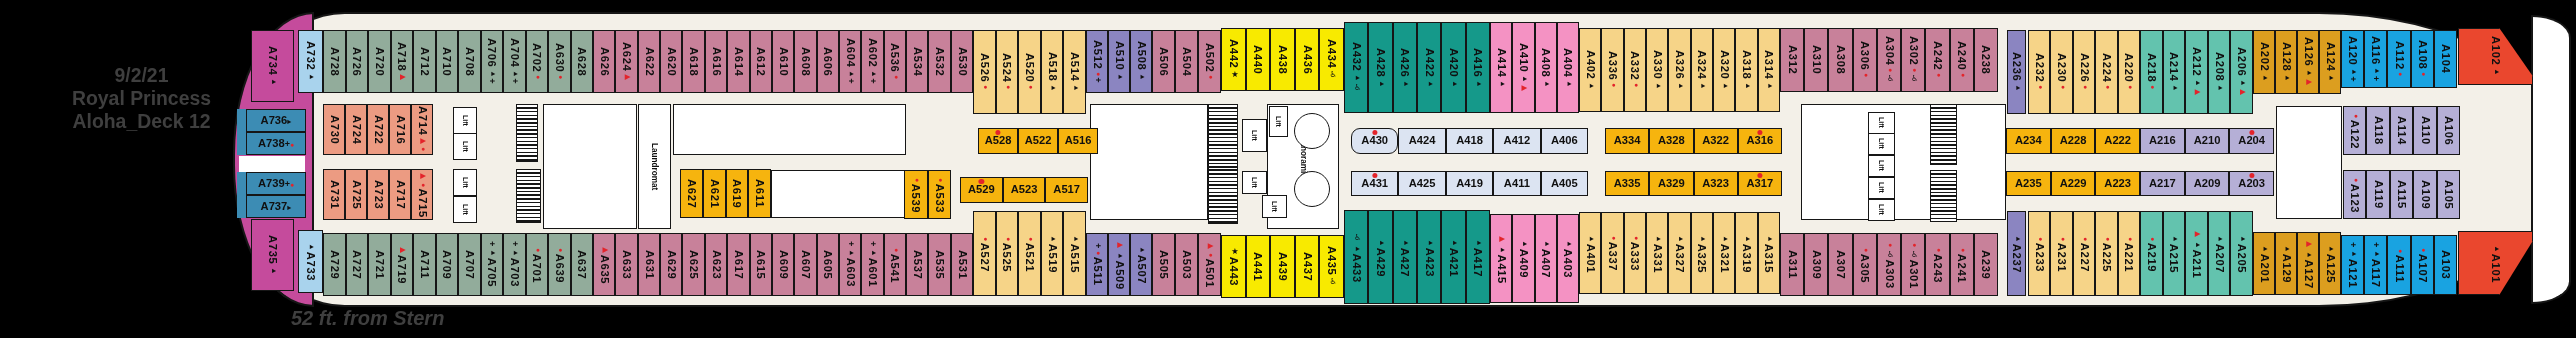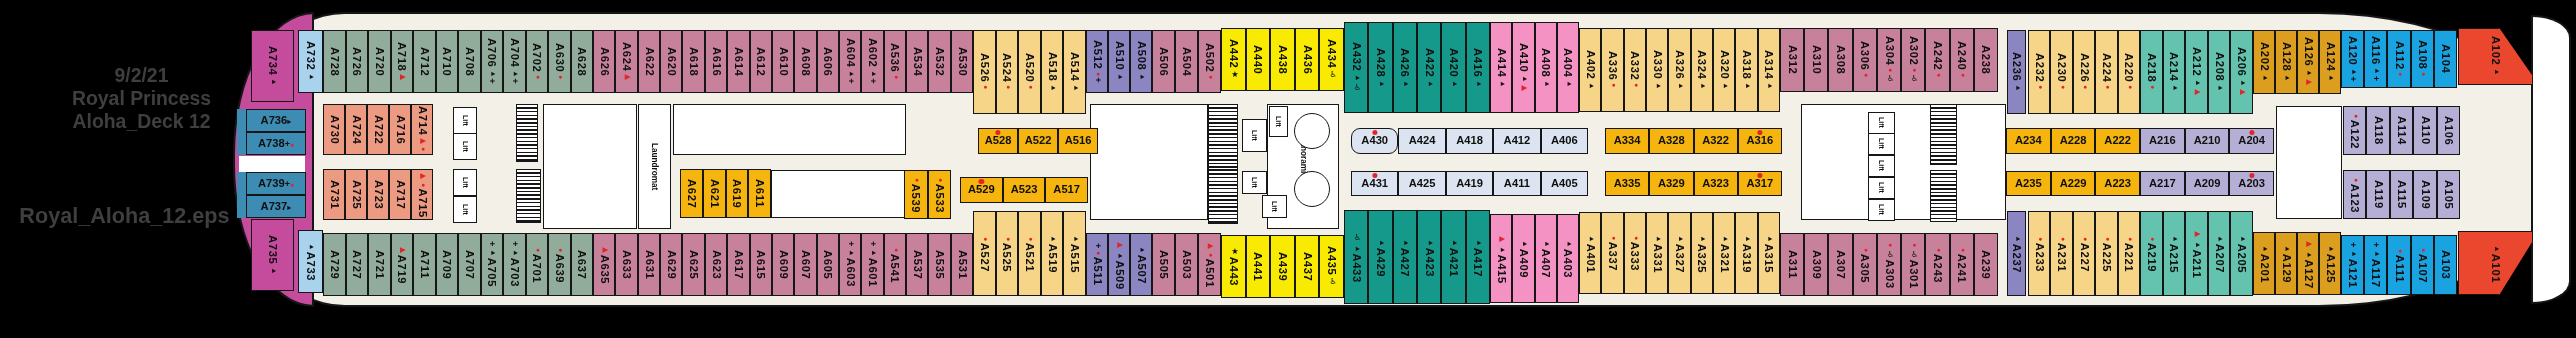--- a/index.html
+++ b/index.html
@@ -54,21 +54,20 @@
 <div id="page">
   <div id="hull"></div>
   <div id="stern-cap"></div>
   <div id="bow-tip"></div>
 
   <div id="meta">
     <div>9/2/21</div>
     <div>Royal Princess</div>
     <div>Aloha_Deck 12</div>
   </div>
-  <div id="filename">Royal_Aloha_12.eps</div>
 
   <div id="plan">
       <div class="blk" style="left: 237px; top: 109px; width: 9.7px; height: 46px; background: rgb(60, 140, 180);"></div>
       <div class="blk" style="left: 237px; top: 172px; width: 9.7px; height: 46px; background: rgb(60, 140, 180);"></div>
       <div class="blk" style="left: 239px; top: 156px; width: 66px; height: 15.7px; background: rgb(255, 255, 255);"></div>
       <div class="room" style="left: 543px; top: 104px; width: 94px; height: 125px;"></div>
       <div class="room" style="left: 638px; top: 104px; width: 33px; height: 125px;">
         <span class="rlabel">Laundromat</span>
       </div>
       <div class="room" style="left: 673px; top: 104px; width: 233px; height: 51px;"></div>
@@ -1015,14 +1014,15 @@
           <span class="vtext">A734<span class="s-t">▸</span></span>
         </div>
       </div>
       <div class="strip" style="left: 251px; top: 219px; width: 43px; height: 72px;">
         <div class="cabin" style="background: rgb(197, 75, 156);">
           <span class="vtext">A735<span class="s-t">▸</span></span>
         </div>
       </div>
     </div>
 
+  <div id="stern-note" class="note">52 ft.  from Stern</div>
 </div>
 
 
 </body></html>

